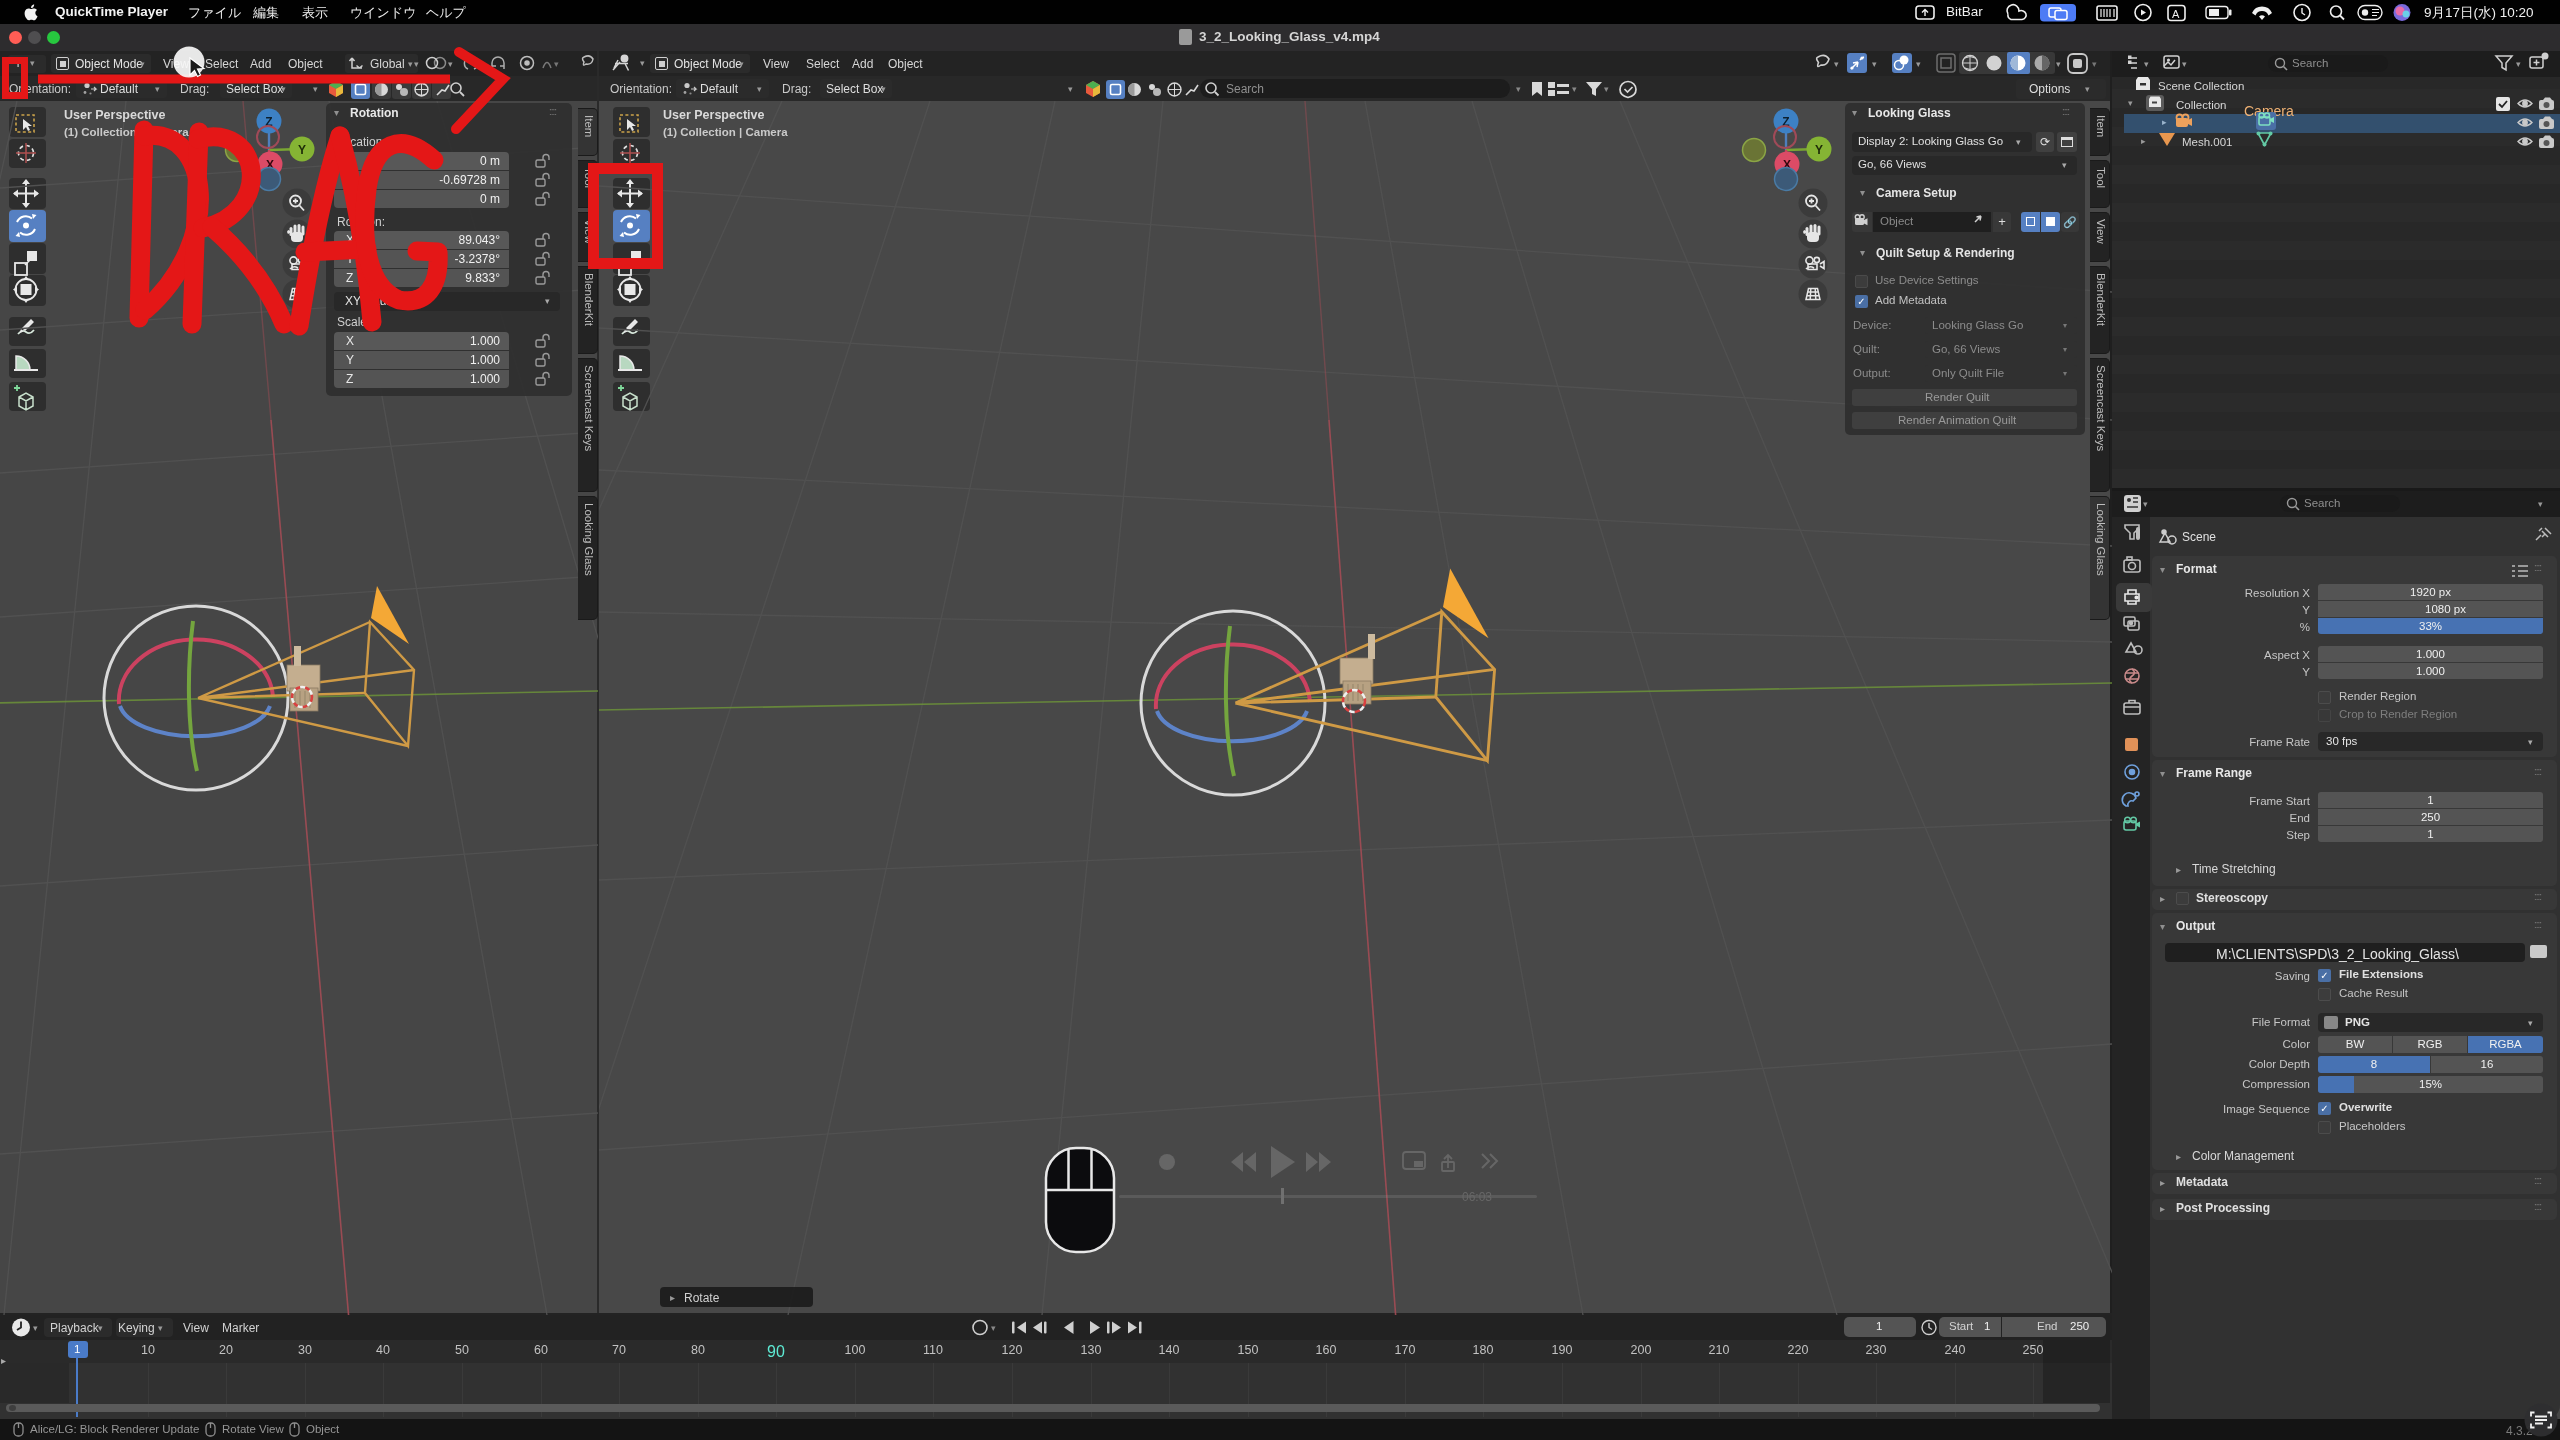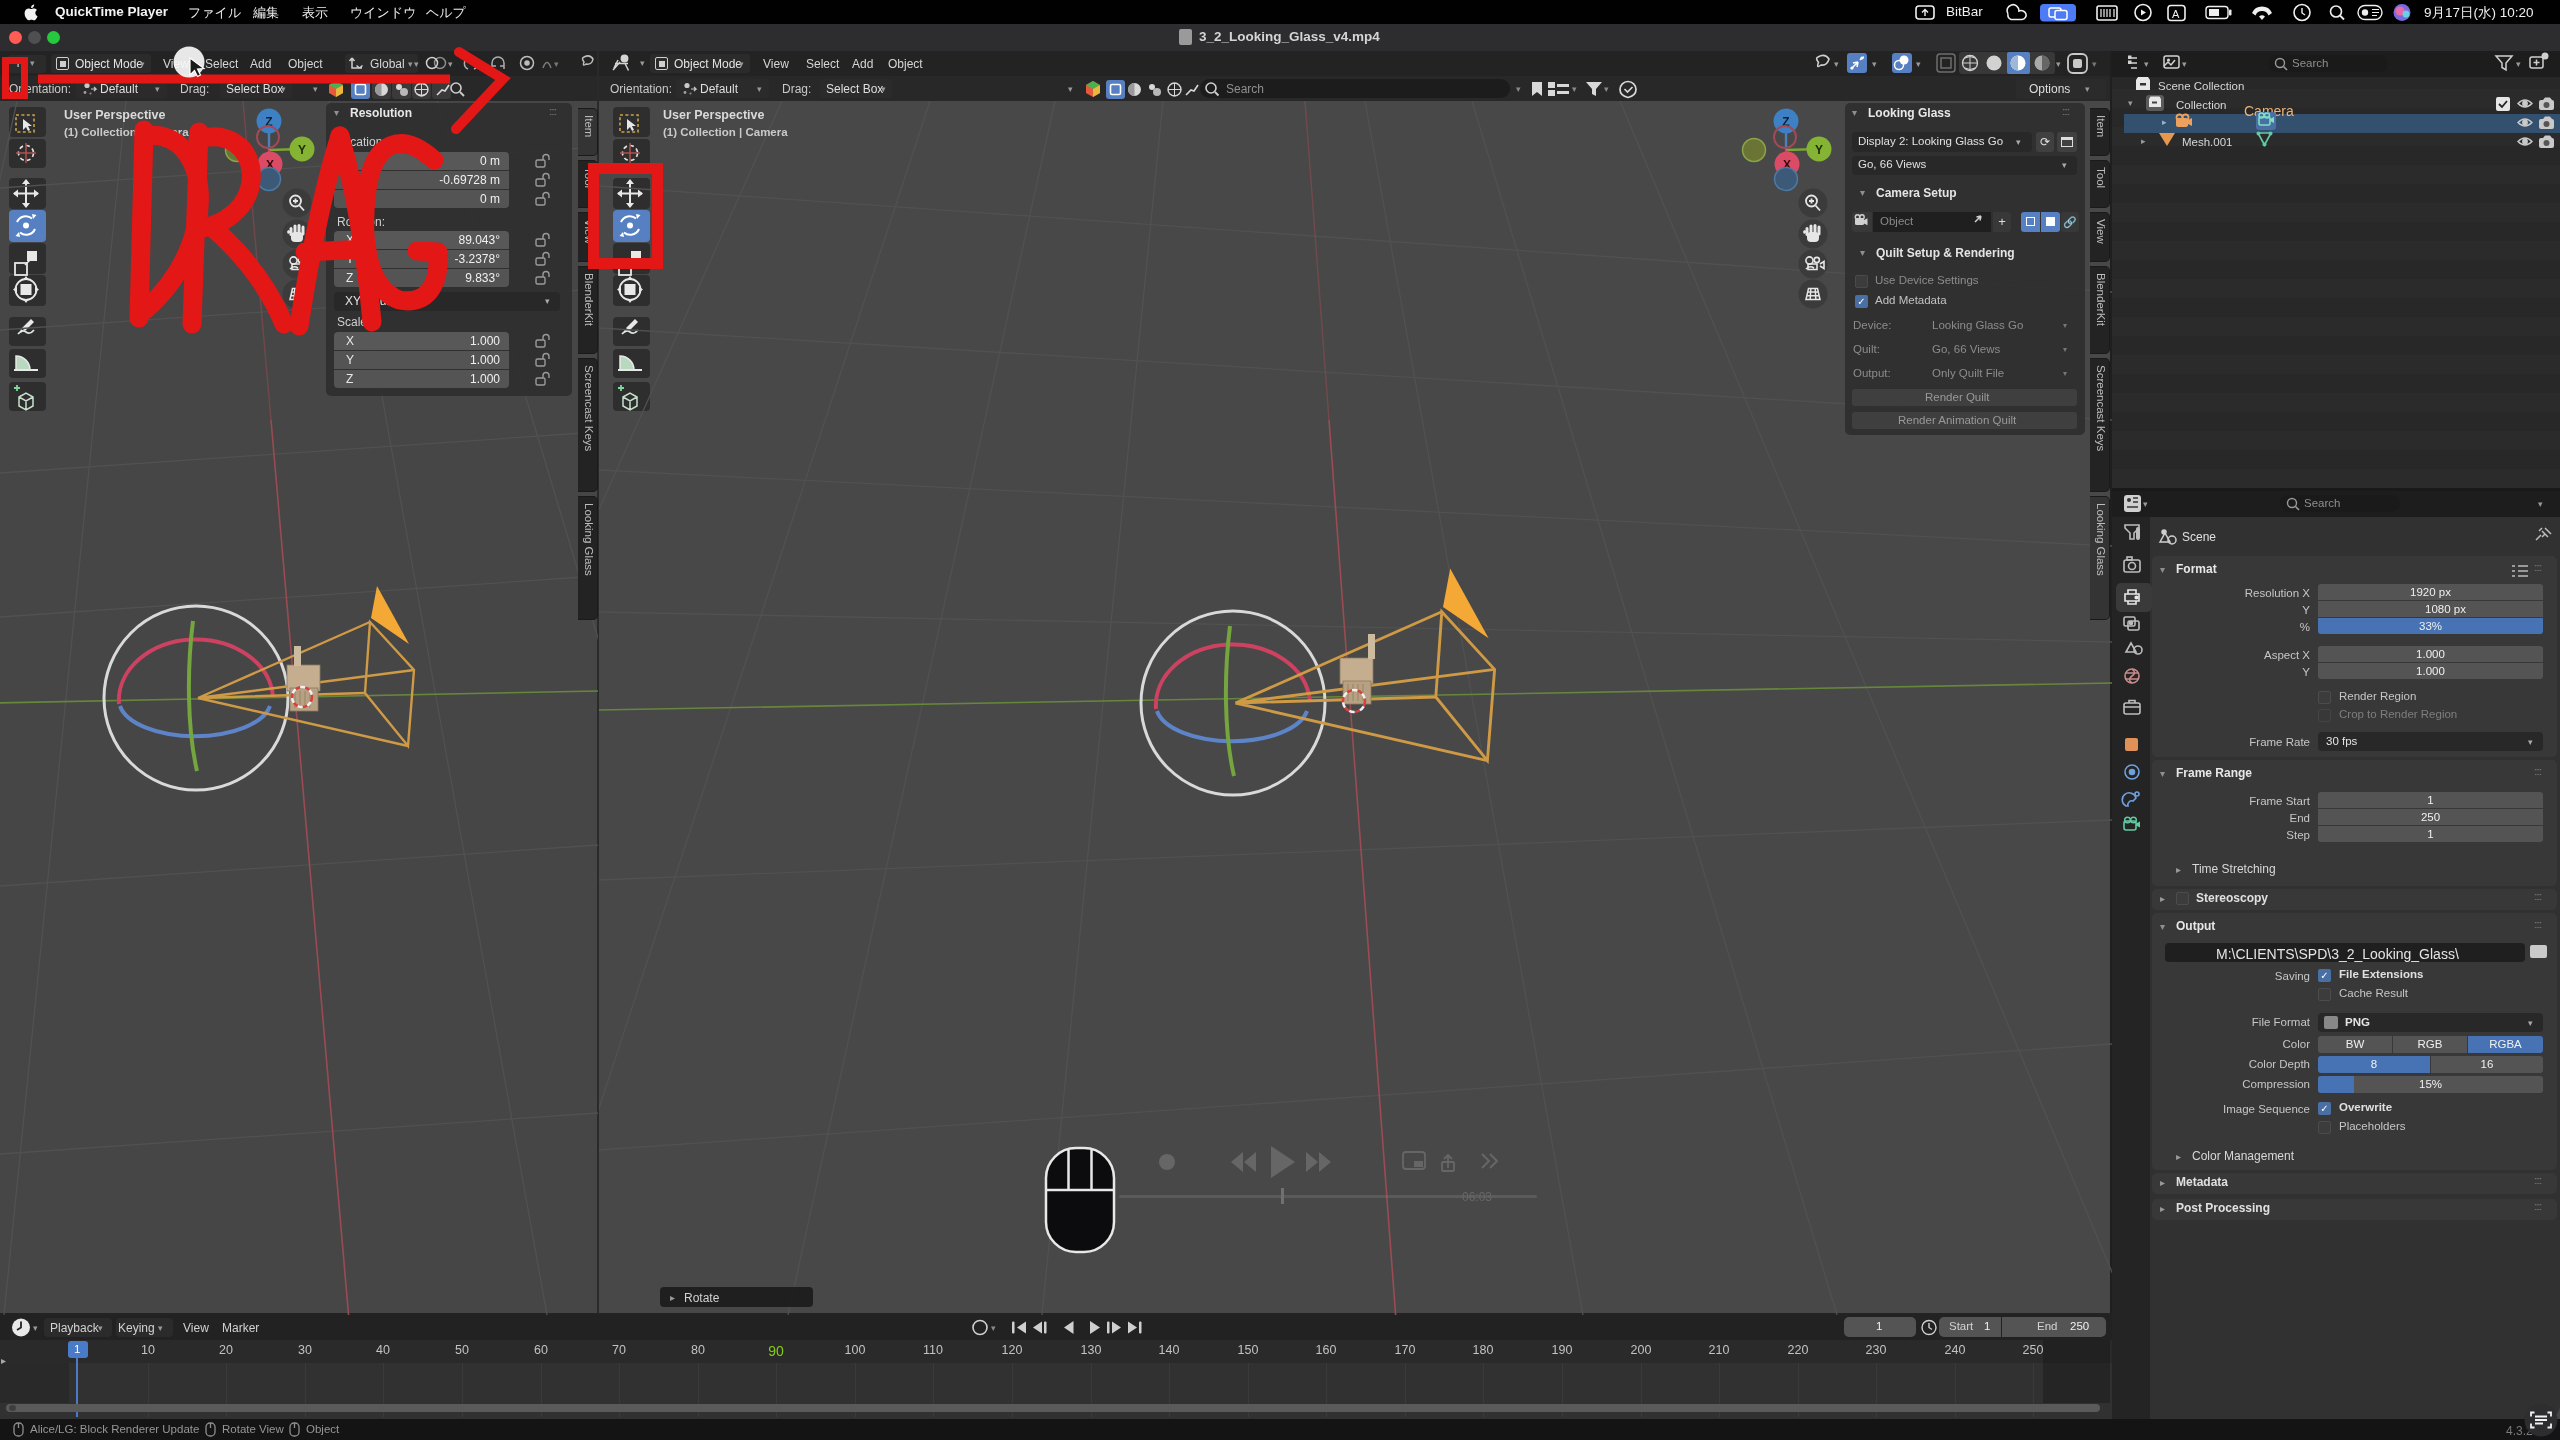--- a/index.html
+++ b/index.html
@@ -313,21 +313,21 @@
   <use href="#navgizmo" transform="translate(1786,150)"></use>
   <use href="#vpbtns" transform="translate(1813,203)"></use>
 </g>
 </svg>
 </div>
 <div id="vp1sidebar">
   <div class="txt" style="left:64px;top:108px;color:#dadada;font-size:12.5px;font-weight:bold;">User Perspective</div>
   <div class="txt" style="left:64px;top:126px;color:#cacaca;font-size:11.5px;font-weight:bold;">(1) Collection | Camera</div>
   <div class="abs" style="left:326px;top:103px;width:246px;height:293px;background:rgba(47,47,47,0.95);border-radius:5px;"></div>
   <div class="txt" style="left:334px;top:107px;color:#8f8f8f;font-size:10px;">▾</div>
-  <div class="txt" style="left:350px;top:106px;color:#e8e8e8;font-size:12px;font-weight:bold;">Resolution</div>
+  <div class="txt" style="left:350px;top:106px;color:#e8e8e8;font-size:12px;font-weight:bold;">Rotation</div>
   <div class="txt" style="left:549px;top:106px;color:#777;font-size:10px;letter-spacing:-1px;">::::</div>
   <div class="txt" style="left:337px;top:135px;color:#d0d0d0;font-size:12px;">Location:</div>
   <div class="abs" style="left:334px;top:152px;width:175px;height:56px;border-radius:4px;overflow:hidden;">
     <div class="abs" style="left:0;top:0;width:175px;height:18px;background:#585858;"></div>
     <div class="abs" style="left:0;top:19px;width:175px;height:18px;background:#545454;"></div>
     <div class="abs" style="left:0;top:38px;width:175px;height:18px;background:#545454;"></div>
     <div class="txt" style="left:12px;top:2px;color:#e8e8e8;font-size:12px;">X</div>
     <div class="txt" style="right:9px;top:2px;color:#f0f0f0;font-size:12px;">0 m</div>
     <div class="txt" style="left:12px;top:21px;color:#e8e8e8;font-size:12px;">Y</div>
     <div class="txt" style="right:9px;top:21px;color:#f0f0f0;font-size:12px;">-0.69728 m</div>
@@ -601,21 +601,21 @@
   <div class="txt" style="left:369px;top:1343px;width:28px;text-align:center;color:#c2c2c2;font-size:12.5px;">40</div>
   <div class="abs" style="left:383px;top:1363px;width:1px;height:54px;background:#3a3a3a;"></div>
   <div class="txt" style="left:448px;top:1343px;width:28px;text-align:center;color:#c2c2c2;font-size:12.5px;">50</div>
   <div class="abs" style="left:462px;top:1363px;width:1px;height:54px;background:#3a3a3a;"></div>
   <div class="txt" style="left:527px;top:1343px;width:28px;text-align:center;color:#c2c2c2;font-size:12.5px;">60</div>
   <div class="abs" style="left:541px;top:1363px;width:1px;height:54px;background:#3a3a3a;"></div>
   <div class="txt" style="left:605px;top:1343px;width:28px;text-align:center;color:#c2c2c2;font-size:12.5px;">70</div>
   <div class="abs" style="left:619px;top:1363px;width:1px;height:54px;background:#3a3a3a;"></div>
   <div class="txt" style="left:684px;top:1343px;width:28px;text-align:center;color:#c2c2c2;font-size:12.5px;">80</div>
   <div class="abs" style="left:698px;top:1363px;width:1px;height:54px;background:#3a3a3a;"></div>
-  <div class="txt" style="left:762px;top:1343px;width:28px;text-align:center;color:#84cc16;font-size:14px;">90</div>
+  <div class="txt" style="left:762px;top:1343px;width:28px;text-align:center;color:#5eead4;font-size:16px;">90</div>
   <div class="abs" style="left:776px;top:1363px;width:1px;height:54px;background:#3a3a3a;"></div>
   <div class="txt" style="left:841px;top:1343px;width:28px;text-align:center;color:#c2c2c2;font-size:12.5px;">100</div>
   <div class="abs" style="left:855px;top:1363px;width:1px;height:54px;background:#3a3a3a;"></div>
   <div class="txt" style="left:919px;top:1343px;width:28px;text-align:center;color:#c2c2c2;font-size:12.5px;">110</div>
   <div class="abs" style="left:933px;top:1363px;width:1px;height:54px;background:#3a3a3a;"></div>
   <div class="txt" style="left:998px;top:1343px;width:28px;text-align:center;color:#c2c2c2;font-size:12.5px;">120</div>
   <div class="abs" style="left:1012px;top:1363px;width:1px;height:54px;background:#3a3a3a;"></div>
   <div class="txt" style="left:1077px;top:1343px;width:28px;text-align:center;color:#c2c2c2;font-size:12.5px;">130</div>
   <div class="abs" style="left:1091px;top:1363px;width:1px;height:54px;background:#3a3a3a;"></div>
   <div class="txt" style="left:1155px;top:1343px;width:28px;text-align:center;color:#c2c2c2;font-size:12.5px;">140</div>

